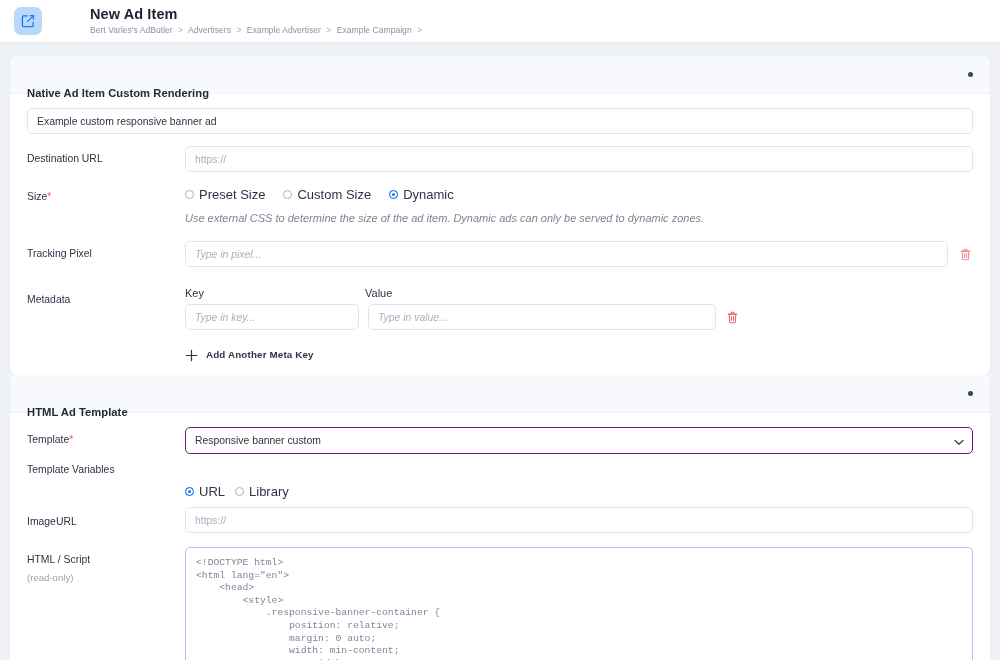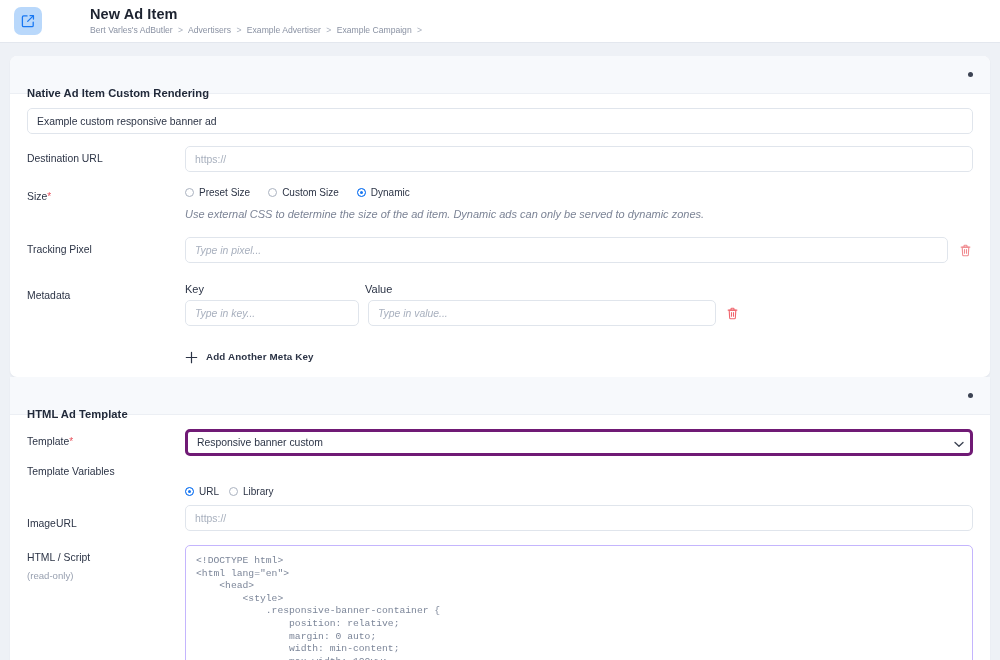--- a/index.html
+++ b/index.html
@@ -135,21 +135,21 @@
     background: #fff;
     margin-right: 5px;
     flex: 0 0 auto;
     position: relative;
   }
   .radio.checked {
     border-color: #1877f2;
     background: #1877f2;
     box-shadow: inset 0 0 0 2px #fff;
   }
-  .radio-label { font-size: 10px; color: #2c3446; }
+  .radio-label { font-size: 13px; color: #2c3446; }
 
   .hint {
     font-size: 11px;
     font-style: italic;
     color: #7b8395;
     margin-top: 9px;
     line-height: 14px;
   }
 
   
@@ -168,42 +168,42 @@
   }
   .meta-head.key { width: 180px; flex: 0 0 180px; }
   .meta-head.value { flex: 1 1 auto; }
   .meta-inputs { display: flex; align-items: center; }
   .meta-inputs .k { width: 174px; flex: 0 0 174px; margin-right: 9px; }
   .meta-inputs .v { width: 348px; flex: 0 0 348px; margin-right: 8px; }
 
   .add-link {
     display: flex;
     align-items: center;
-    margin-top: 24px;
+    margin-top: 18px;
     cursor: pointer;
     width: max-content;
   }
   .add-link .plus {
     width: 13px; height: 13px;
     margin-right: 8px;
     flex: 0 0 auto;
   }
   .add-link .txt {
     font-size: 9.8px;
     font-weight: bold;
     color: #2c3446;
     letter-spacing: .15px;
   }
 
   
   .select-wrap { position: relative; }
   .select {
     width: 100%;
     height: 27px;
-    border: 3px solid #701a75;
+    border: 1px solid #701a75;
     border-radius: 5px;
     background: #fff;
     font-size: 10.4px;
     color: #2c3446;
     padding: 0 26px 0 9px;
     display: flex;
     align-items: center;
   }
   .select-chevron {
     position: absolute;

